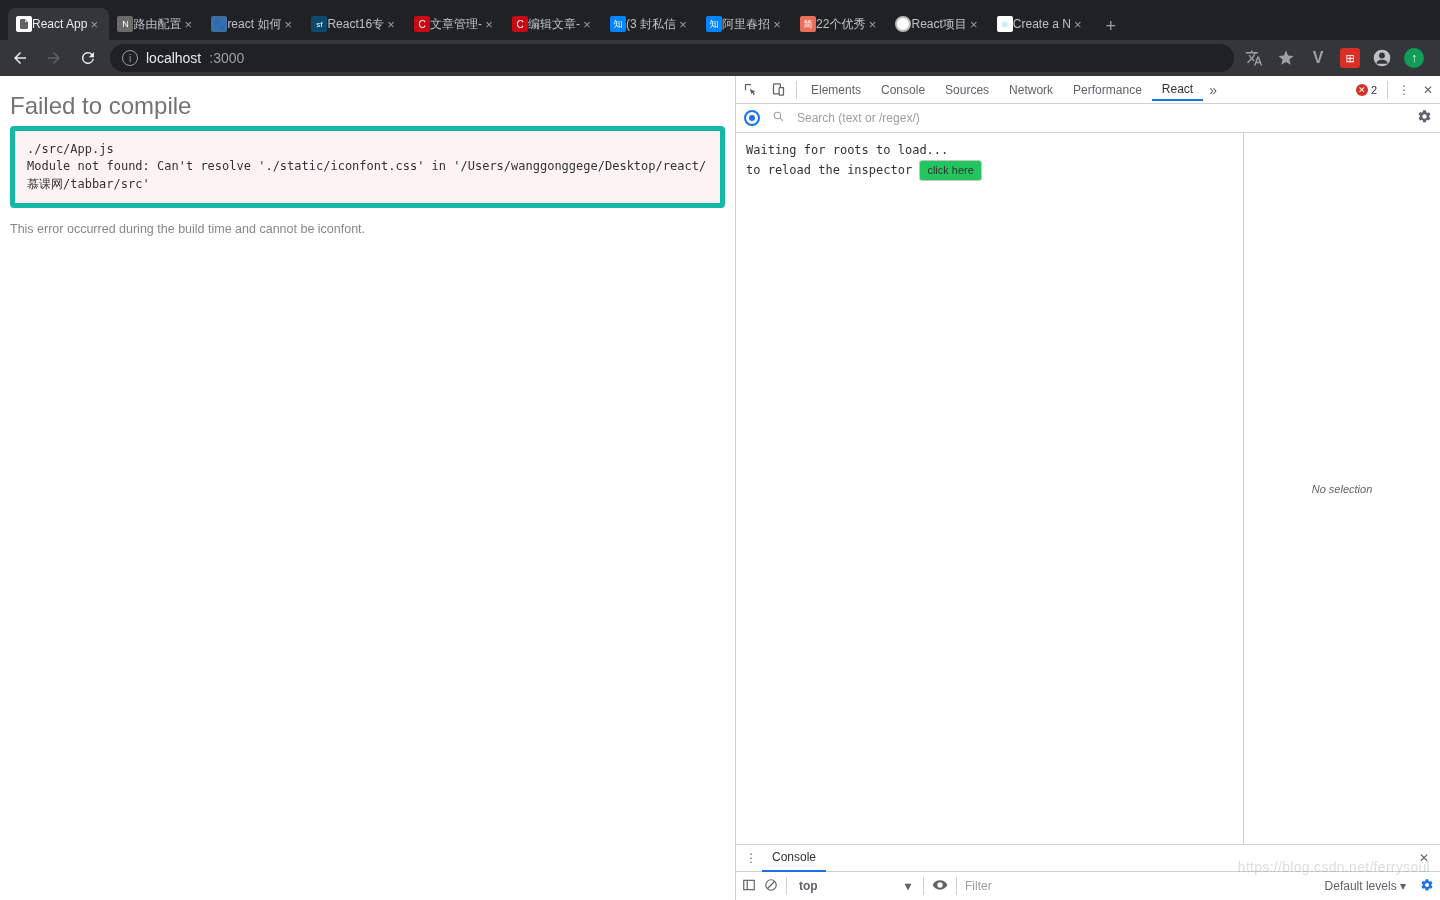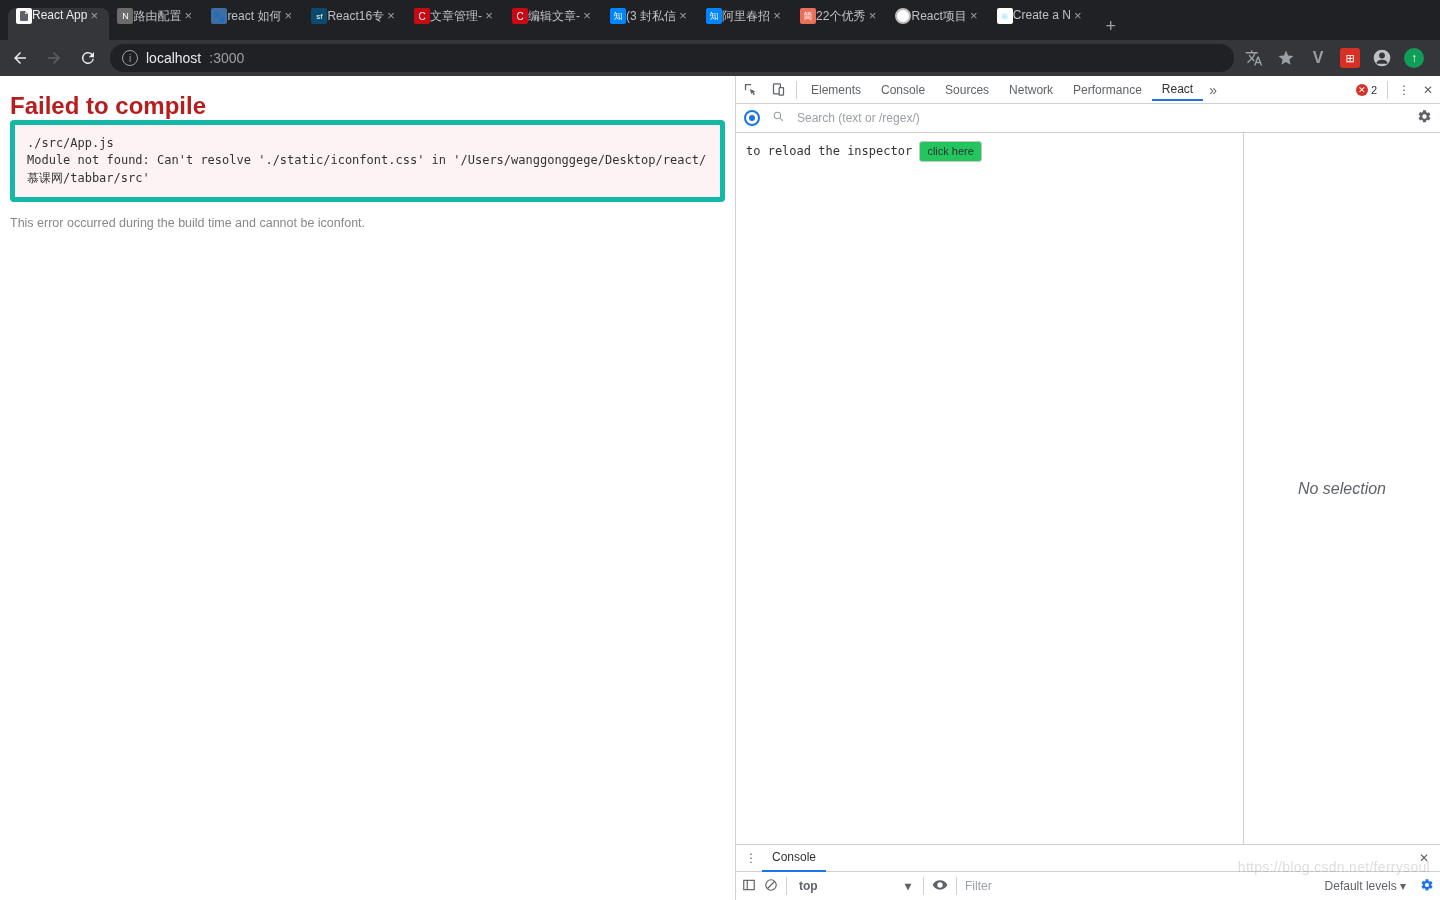--- a/index.html
+++ b/index.html
@@ -14,20 +14,21 @@
 .tabstrip {
   height: 40px;
   background: #202124;
   display: flex;
   align-items: flex-end;
   padding-left: 8px;
 }
 .tab {
   height: 32px;
   display: flex;
+  align-items: center;
   padding: 0 8px;
   color: #bdc1c6;
   font-size: 12px;
   border-radius: 8px 8px 0 0;
   gap: 0;
   min-width: 0;
   max-width: 118px;
   position: relative;
 }
 .tab.active {
@@ -97,24 +98,24 @@
   right: 0;
   bottom: 0;
   display: flex;
 }
 .left-pane {
   width: 735px;
   padding: 10px;
   background: #fff;
 }
 .left-pane .err-title {
-  color: #b91c1c;
+  color: #737373;
   font-size: 24px;
-  font-weight: 700;
-  margin: 6px 0 0 0;
+  font-weight: 400;
+  margin: 6px 0 6px 0;
 }
 .codebox {
   background: #fdf3f4;
   border: 5px solid #14b8a6;
   border-radius: 4px;
   padding: 10px 12px;
   font-family: Menlo, Consolas, monospace;
   font-size: 12px;
   color: #333;
   line-height: 1.45;
@@ -207,21 +208,21 @@
   padding:1px 7px;
   font-size:11px;
   cursor:pointer;
 }
 .react-side {
   width: 197px;
   border-left:1px solid #d0d0d0;
   display:flex; align-items:center; justify-content:center;
   color:#5f6368;
   font-style:italic;
-  font-size:16px;
+  font-size:11px;
 }
 .drawer {
   border-top:1px solid #d0d0d0;
 }
 .drawer-tabs {
   height:27px; display:flex; align-items:center;
   font-size:12px; border-bottom:1px solid #d0d0d0;
   padding: 0 4px;
 }
 .drawer-tabs .kebab { width:22px; display:flex; align-items:center; justify-content:center; color:#5f6368;}
@@ -418,20 +419,21 @@
       <input placeholder="Search (text or /regex/)" style="">
       <span class="gear">
         <svg width="15" height="15" viewBox="0 0 24 24">
             <path fill="#5f6368" d="M19.14 12.94a7.07 7.07 0 0 0 .05-.94 7.07 7.07 0 0 0-.05-.94l2.03-1.58a.5.5 0 0 0 .12-.64l-1.92-3.32a.5.5 0 0 0-.6-.22l-2.39.96a7.03 7.03 0 0 0-1.62-.94l-.36-2.54A.5.5 0 0 0 13.9 2h-3.8a.5.5 0 0 0-.5.42l-.36 2.54c-.58.24-1.12.56-1.62.94l-2.39-.96a.5.5 0 0 0-.6.22L2.71 8.48a.5.5 0 0 0 .12.64l2.03 1.58c-.03.31-.05.63-.05.94s.02.63.05.94L2.83 14.16a.5.5 0 0 0-.12.64l1.92 3.32c.13.22.4.31.6.22l2.39-.96c.5.38 1.04.7 1.62.94l.36 2.54c.4.24.25.42.5.42h3.8c.25 0 .46-.18.5-.42l.36-2.54c.58-.24 1.12-.56 1.62-.94l2.39.96c.2.09.47 0 .6-.22l1.92-3.32a.5.5 0 0 0-.12-.64l-2.03-1.58zM12 15.5A3.5 3.5 0 1 1 12 8.5a3.5 3.5 0 0 1 0 7z"></path>
           </svg>
       </span>
     </div>
 
     <div class="dt-main">
       <div class="react-tree">
+        <div>Waiting for roots to load...</div>
         <div>
           <span>to reload the inspector </span>
           <span class="btn">click here</span>
         </div>
       </div>
       <div class="react-side">
         <span>No selection</span>
       </div>
     </div>
 

